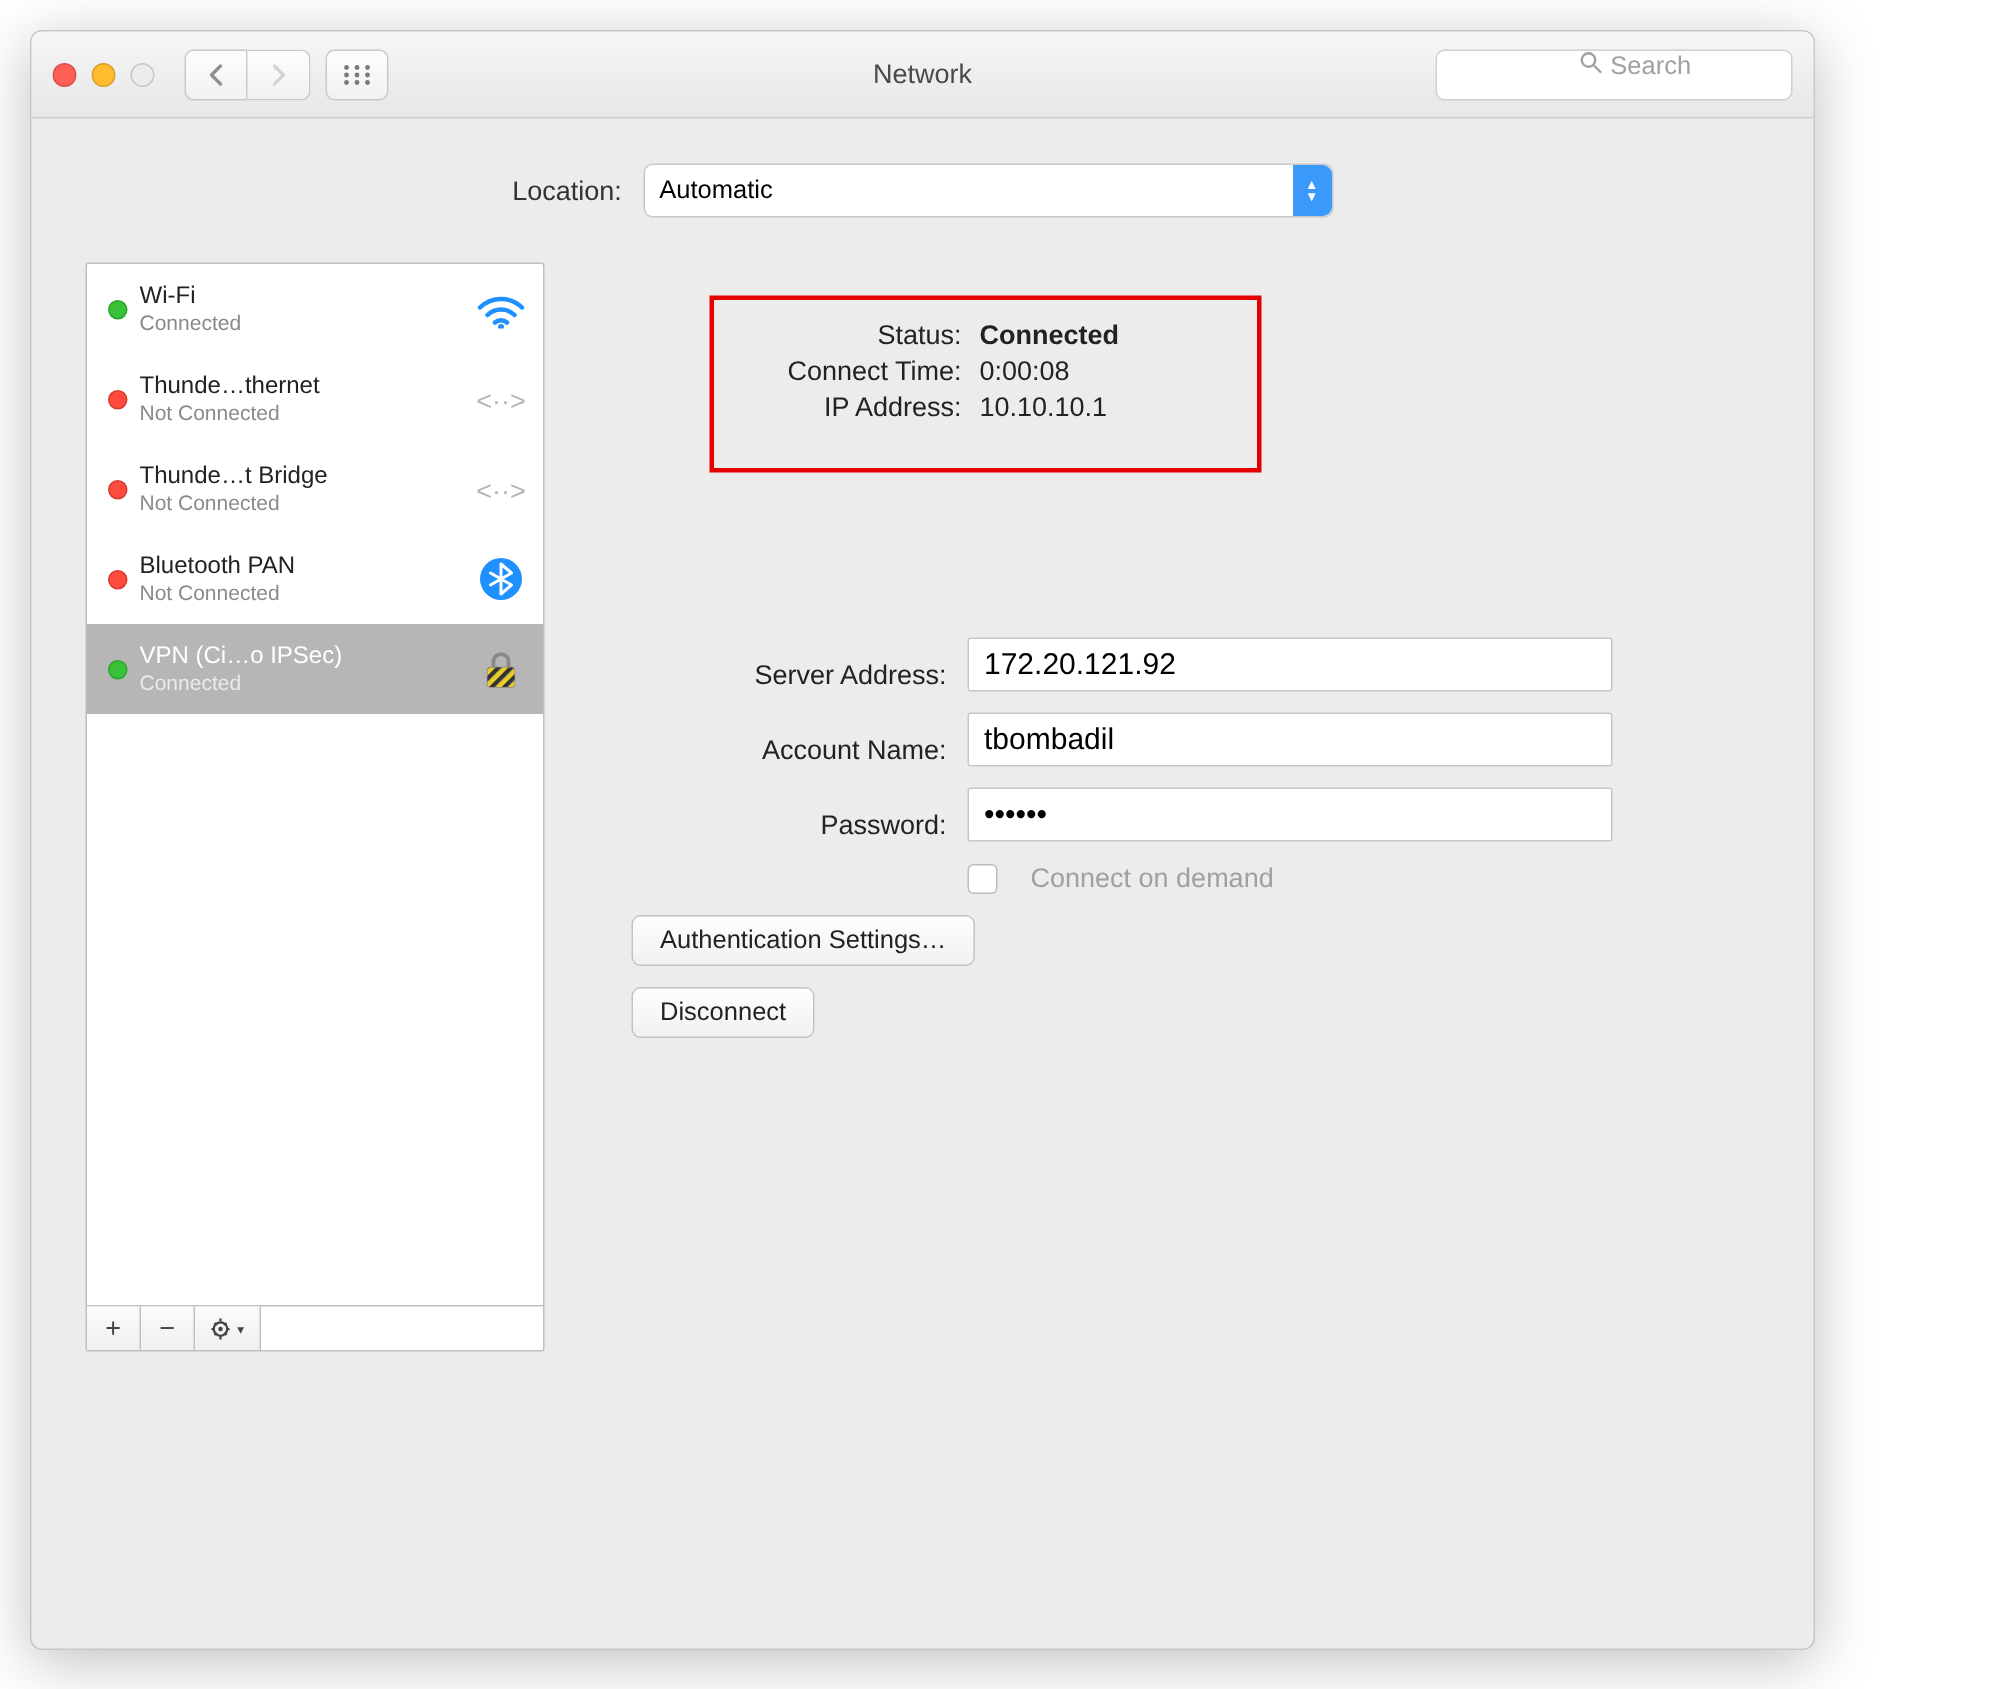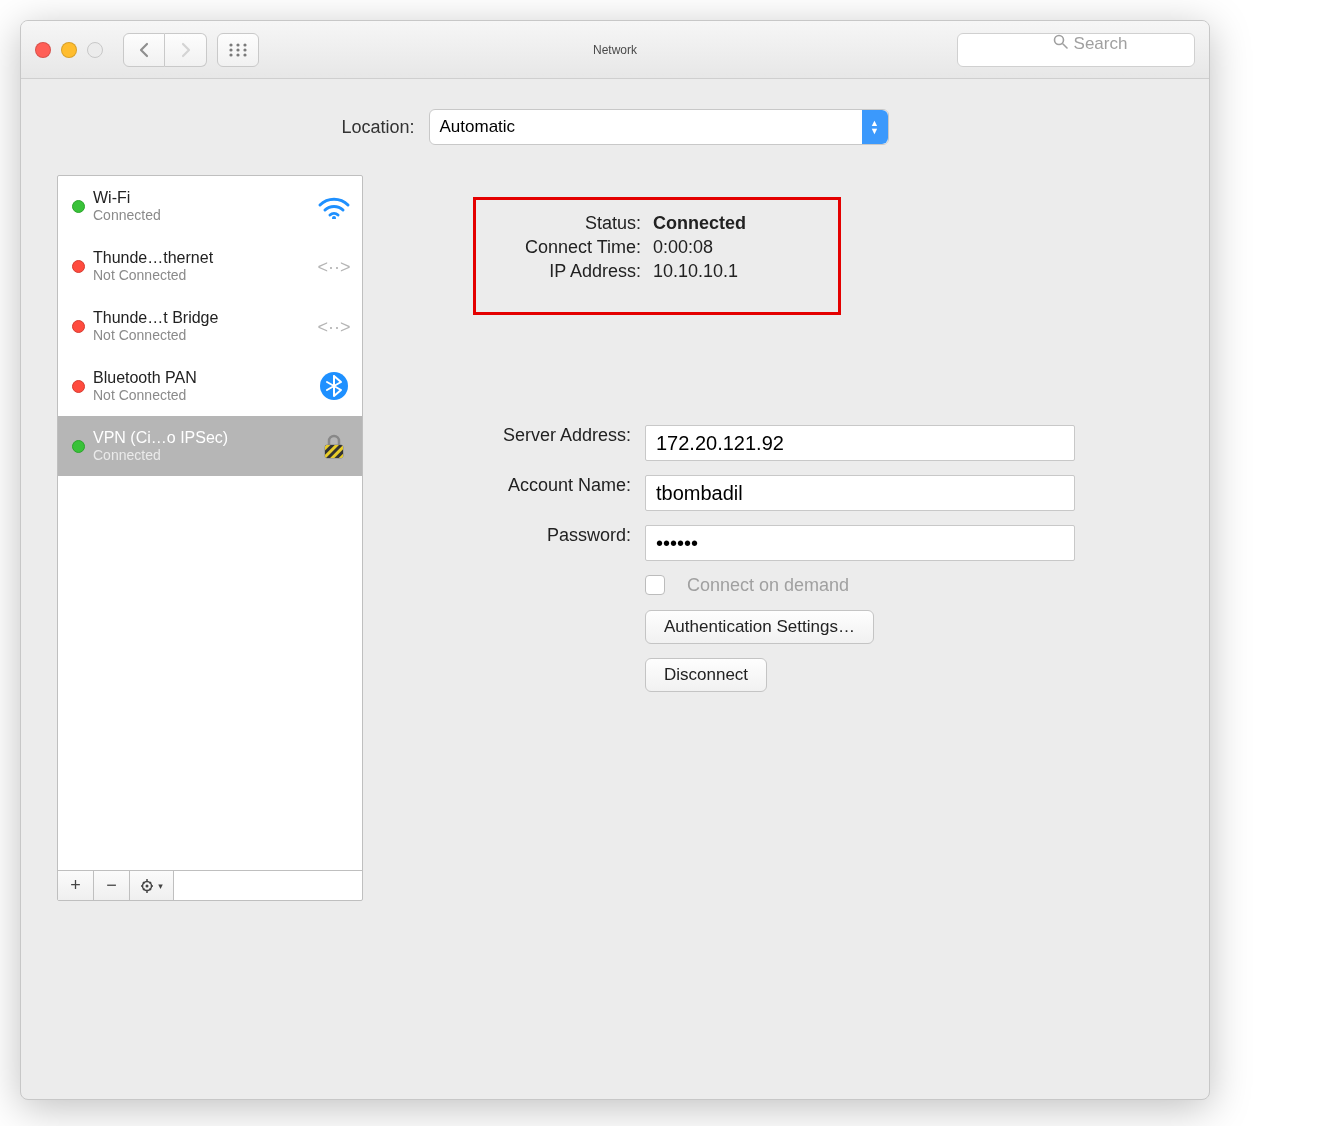--- a/index.html
+++ b/index.html
@@ -9,21 +9,21 @@
   .traffic { display: flex; gap: 10px; align-items: center; }
   .tl { width: 16px; height: 16px; border-radius: 50%; border: 1px solid rgba(0,0,0,0.15); }
   .tl.red { background: #ff5f57; }
   .tl.yellow { background: #ffbd2e; }
   .tl.green { background: #ececec; border-color:#c8c8c8; }
   .tb-btns { display: flex; margin-left: 20px; gap: 0; }
   .tb-btn { width: 42px; height: 34px; background: linear-gradient(#fdfdfd,#f1f1f1); border: 1px solid #c9c9c9; display: flex; align-items: center; justify-content: center; font-size: 18px; color:#8f8f8f; }
   .tb-btn:first-child { border-radius: 6px 0 0 6px; }
   .tb-btn:last-child { border-radius: 0 6px 6px 0; border-left: none; }
   .tb-btn.solo { border-radius: 6px; margin-left: 10px; }
-  .title { position: absolute; left: 50%; transform: translateX(-50%); font-size: 12px; color: #4a4a4a; }
+  .title { position: absolute; left: 50%; transform: translateX(-50%); font-size: 18px; color: #4a4a4a; }
   .search { margin-left: auto; width: 238px; height: 34px; background: #fff; border: 1px solid #d0d0d0; border-radius: 6px; display: flex; align-items: flex-start; justify-content: center; color:#a0a0a0; font-size:17px; gap:6px;padding-left:28px;}
   .body { padding: 30px 36px 20px 36px; }
   .location-row { display: flex; align-items: center; justify-content: center; gap: 14px; margin-bottom: 30px; }
   .location-label { font-size: 18px; color:#333; }
   .select { width: 460px; height: 36px; background: #fff; border: 1px solid #c8c8c8; border-radius: 6px; display: flex; align-items: center; padding: 16px 10px; position: relative; font-size:17px; }
   .select .arrows { position: absolute; right: 0; top:0; bottom:0; width: 26px; background: #3b99fc; border-radius: 0 6px 6px 0; display:flex; flex-direction:column; align-items:center; justify-content:center; color:#fff; font-size:9px; line-height:8px;}
   .columns { display: flex; gap: 18px; }
   .sidebar { width: 306px; height: 726px; background: #fff; border: 1px solid #bfbfbf; border-radius: 2px; display:flex; flex-direction:column; }
   .sb-list { flex:1; overflow:hidden; }
   .sb-item { display:flex; align-items:center; height: 60px; padding: 0 10px 0 14px; gap: 8px; border-bottom: 0; cursor:pointer; }
@@ -40,28 +40,28 @@
   .sb-footer { height: 30px; border-top:1px solid #bfbfbf; display:flex; }
   .sb-fbtn { width: 36px; border-right:1px solid #bfbfbf; display:flex; align-items:center; justify-content:center; font-size:18px; color:#444; background:linear-gradient(#fbfbfb,#efefef); cursor:pointer;}
   .sb-fbtn.gear { width:44px; font-size:14px; }
   .main { flex:1; background:#ececec; position:relative; }
   .status-box { position:absolute; left:92px; top:22px; width:368px; height:118px; border:3px solid #e40000; padding:10px 20px; }
   .kv { display:flex; gap:12px; font-size:18px; color:#222; margin:3px 0; }
   .kv .k { width:145px; text-align:right; }
   .kv .v { flex:1; }
   .kv .v.bold { font-weight:700; font-size:18px; }
   .form { position:absolute; left:40px; top:250px; right:20px; }
-  .frow { display:flex; align-items:flex-start; gap:14px; margin-bottom:14px; }
+  .frow { display:flex; align-items:flex-end; gap:14px; margin-bottom:14px; }
   .flabel { width:210px; text-align:right; font-size:18px; color:#222; }
   .finput { flex:1; max-width:430px; height:36px; background:#fff; border:1px solid #c8c8c8; border-radius:2px; padding:0 10px; font-size:20px; }
   .checkbox { width:20px; height:20px; border:1px solid #bcbcbc; border-radius:4px; background:#fff; margin-left:224px; }
   .chklabel { font-size:18px; color:#a0a0a0; margin-left:8px; }
   .btn { height:34px; padding:0 18px; background:linear-gradient(#fefefe,#f1f1f1); border:1px solid #c4c4c4; border-radius:6px; font-size:17px; color:#222; display:inline-flex; align-items:center; cursor:pointer; }
   .btn.disabled { color:#b6b6b6; }
-  .btn-row { margin-left:224px; margin-top:14px; display:flex; gap:10px; }
+  .btn-row { margin-top:14px; display:flex; gap:10px; }
   .bottom-row { position:absolute; left:40px; right:20px; bottom:14px; display:flex; align-items:center; }
   .bottom-row .checkbox { margin-left:0; }
   .bottom-row .chklabel { color:#222; }
   .help { width:28px; height:28px; border:1.5px solid #bcbcbc; border-radius:50%; display:flex; align-items:center; justify-content:center; color:#2a7de1; font-size:18px; margin-left:14px; font-weight:600; cursor:pointer;}
   .footer-btns { position:absolute; right:36px; bottom:24px; display:flex; gap:14px; }
   svg { display:block; }
 </style>
 </head>
 <body>
 

